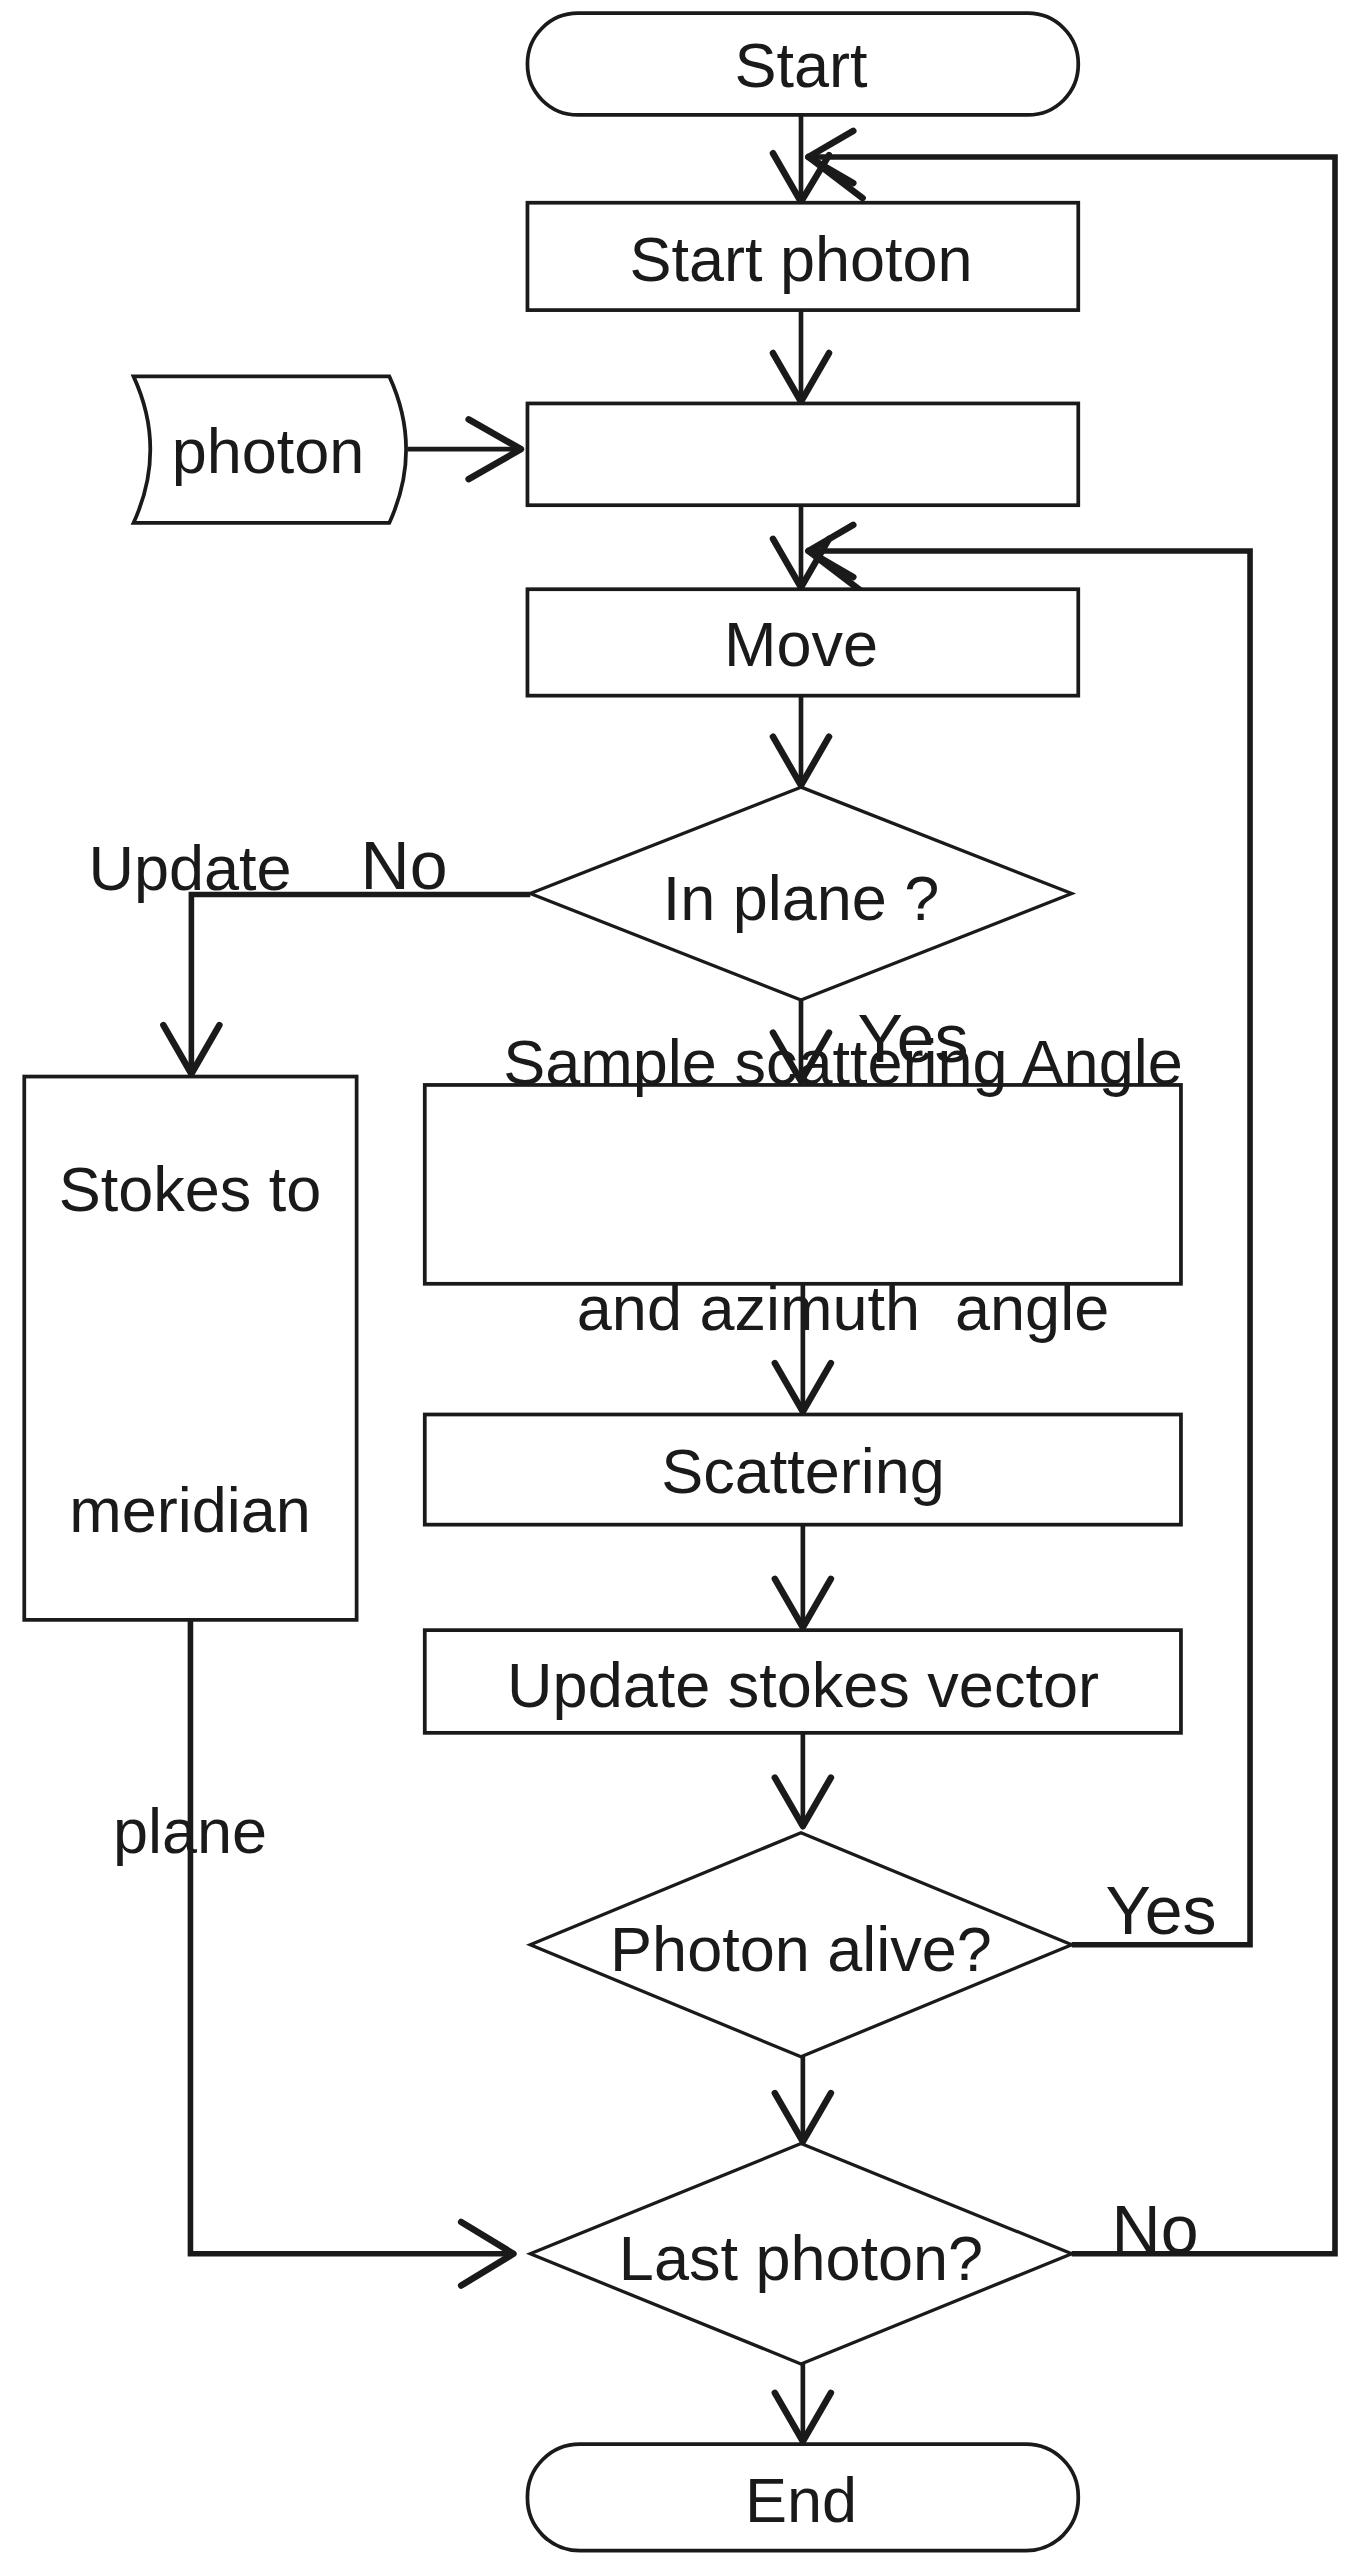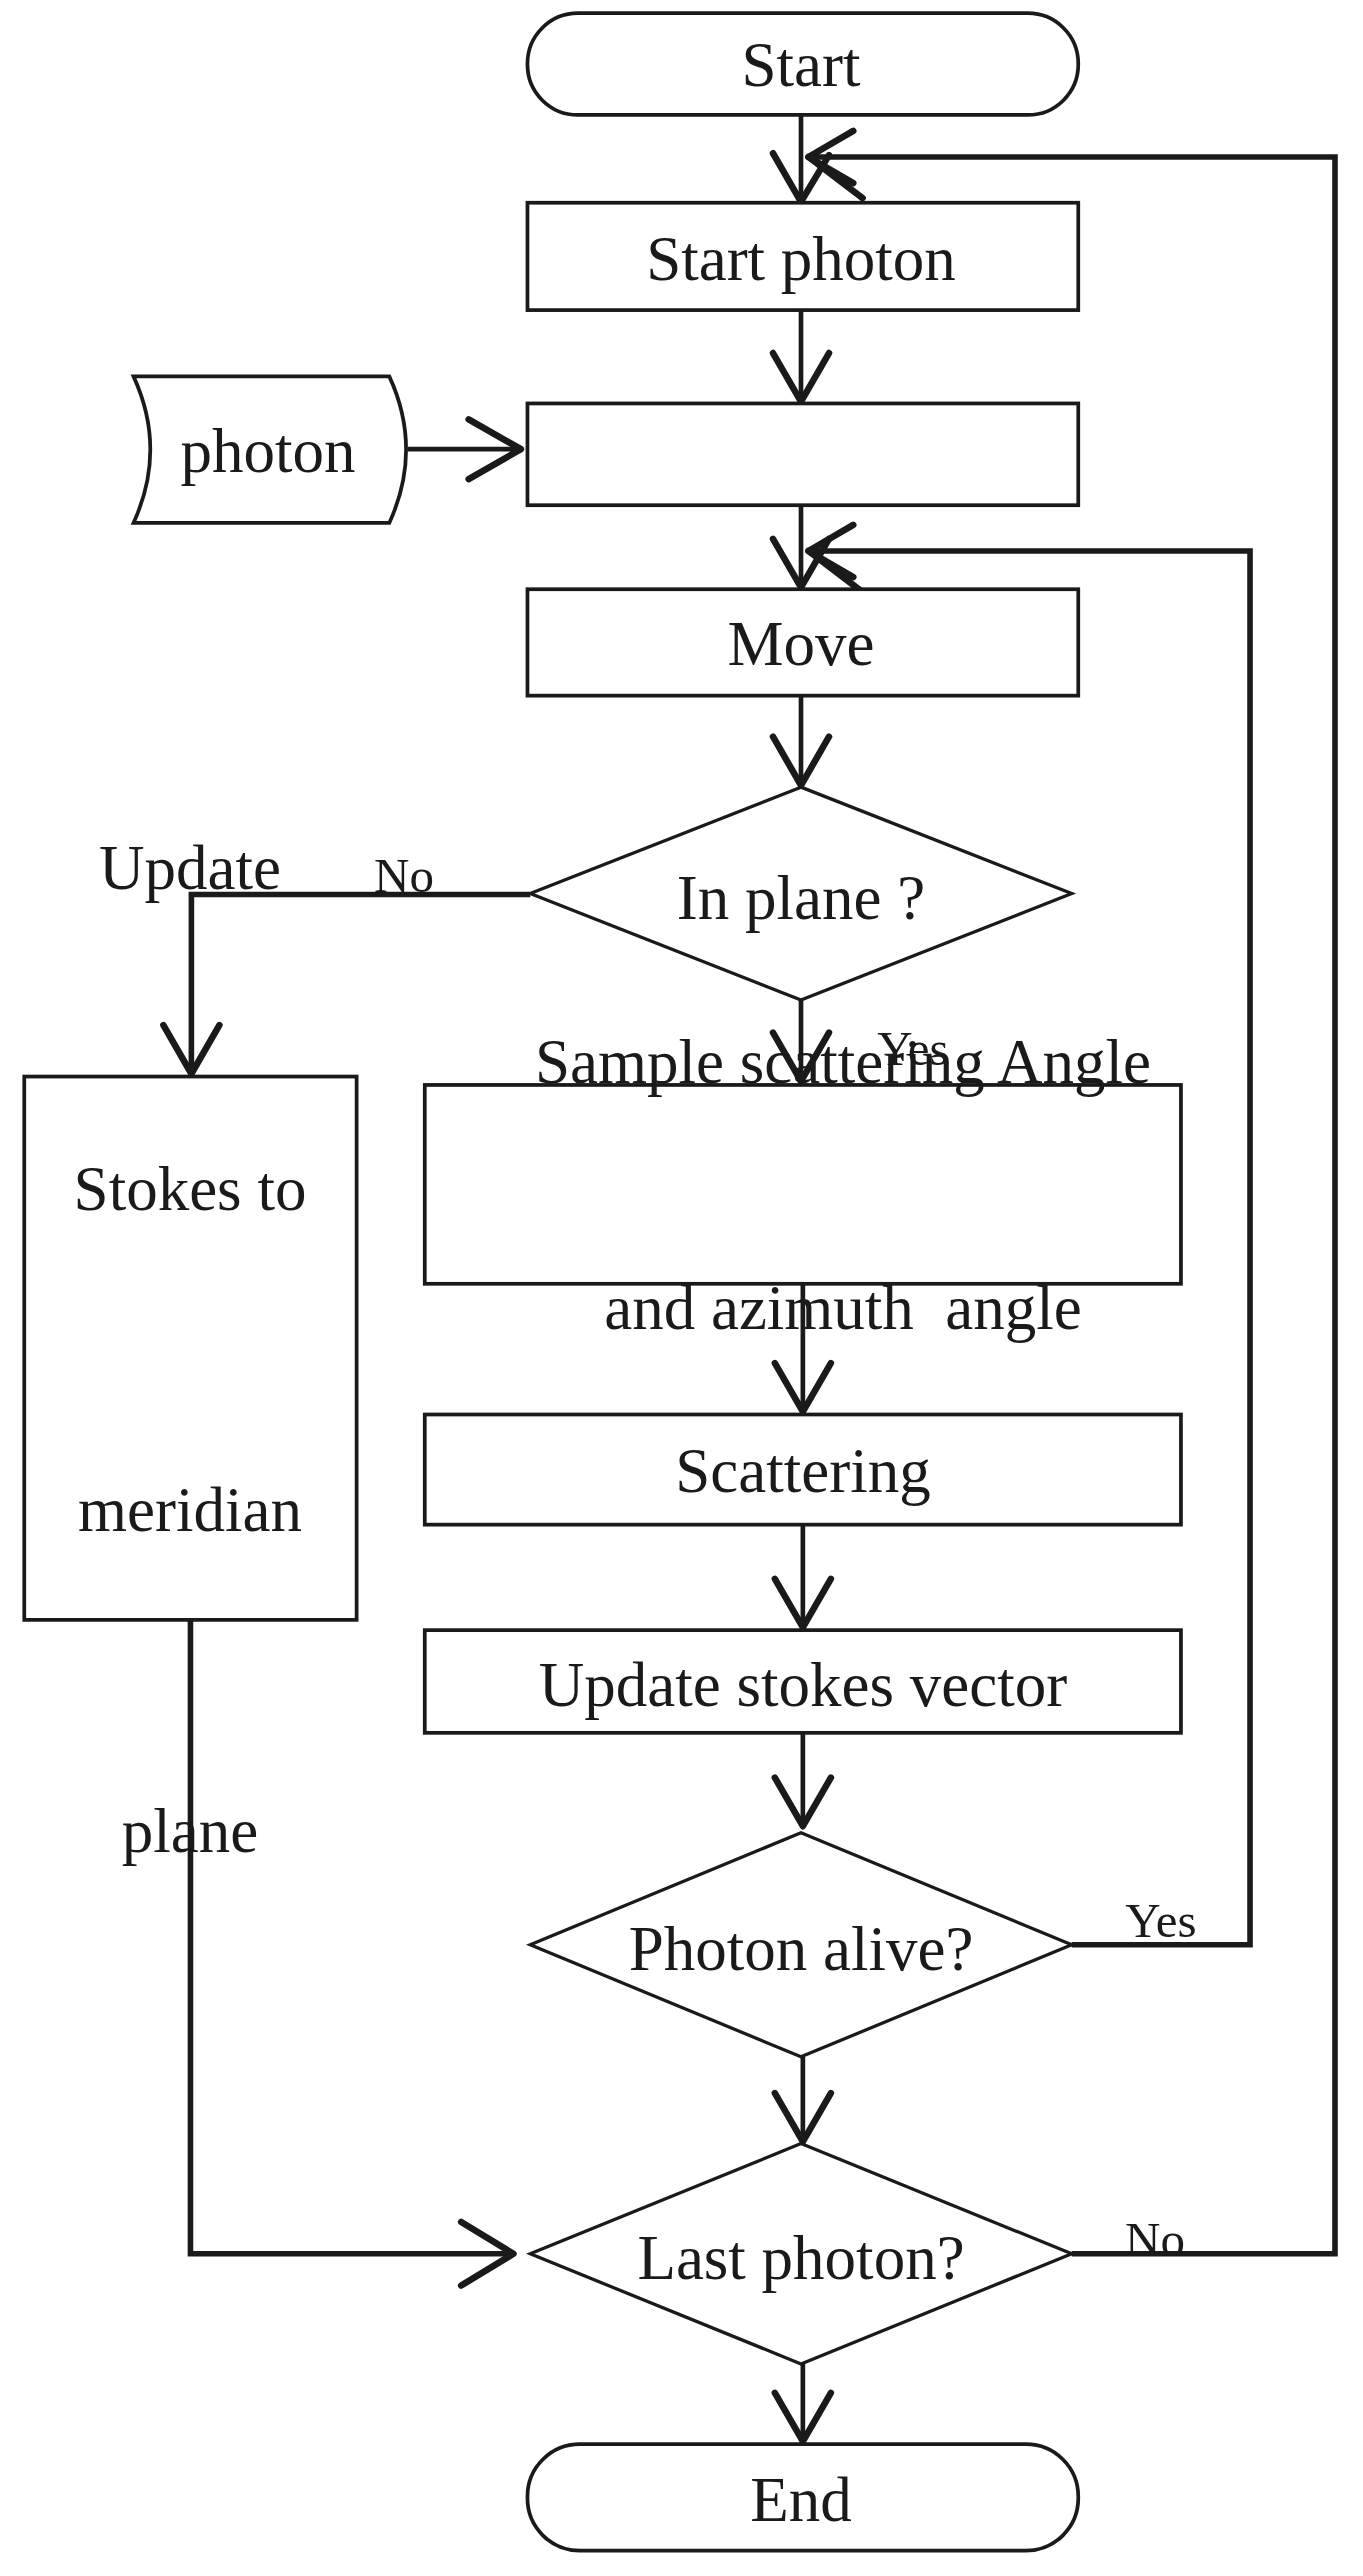--- a/index.html
+++ b/index.html
@@ -5,21 +5,21 @@
   :root{
     --line:#1a1a1a;
     --bg:#ffffff;
     --text:#1a1a1a;
   }
   html,body{margin:0;padding:0;background:var(--bg);}
   #canvas{
     position:relative;
     width:1363px;height:2576px;
     background:var(--bg);
-    font-family:Liberation Serif, serif;
+    font-family:Liberation Sans, sans-serif;
     color:var(--text);
     overflow:hidden;
   }
   #diagram-svg{position:absolute;left:0;top:0;width:1363px;height:2576px;}
   .shape{fill:#ffffff;stroke:var(--line);stroke-width:4;}
   .conn{fill:none;stroke:var(--line);stroke-width:5;}
   .branch{fill:none;stroke:var(--line);stroke-width:6;stroke-linejoin:miter;}
   .head{fill:none;stroke:var(--line);stroke-width:7;stroke-linecap:round;stroke-linejoin:round;}
   .lbl{
     position:absolute;
@@ -28,24 +28,23 @@
     font-size:63px;
     line-height:1.05;
     white-space:pre;
     color:var(--text);
   }
   .lbl.small-gap{line-height:82px;}
   .lbl.rotate-lines{line-height:107px;}
   .edge-lbl{
     position:absolute;
     transform:translate(-50%,-50%);
-    font-size:49px;
+    font-size:68px;
     white-space:pre;
     color:var(--text);
-    margin-top:10px;
   }
 </style>
 </head>
 <body>
 
 <div id="canvas">
 
   <svg id="diagram-svg" viewBox="0 0 1460 2759" xmlns="http://www.w3.org/2000/svg">
 
     <path class="branch" d="M1148 2414 H1430 V168 H872"></path>

